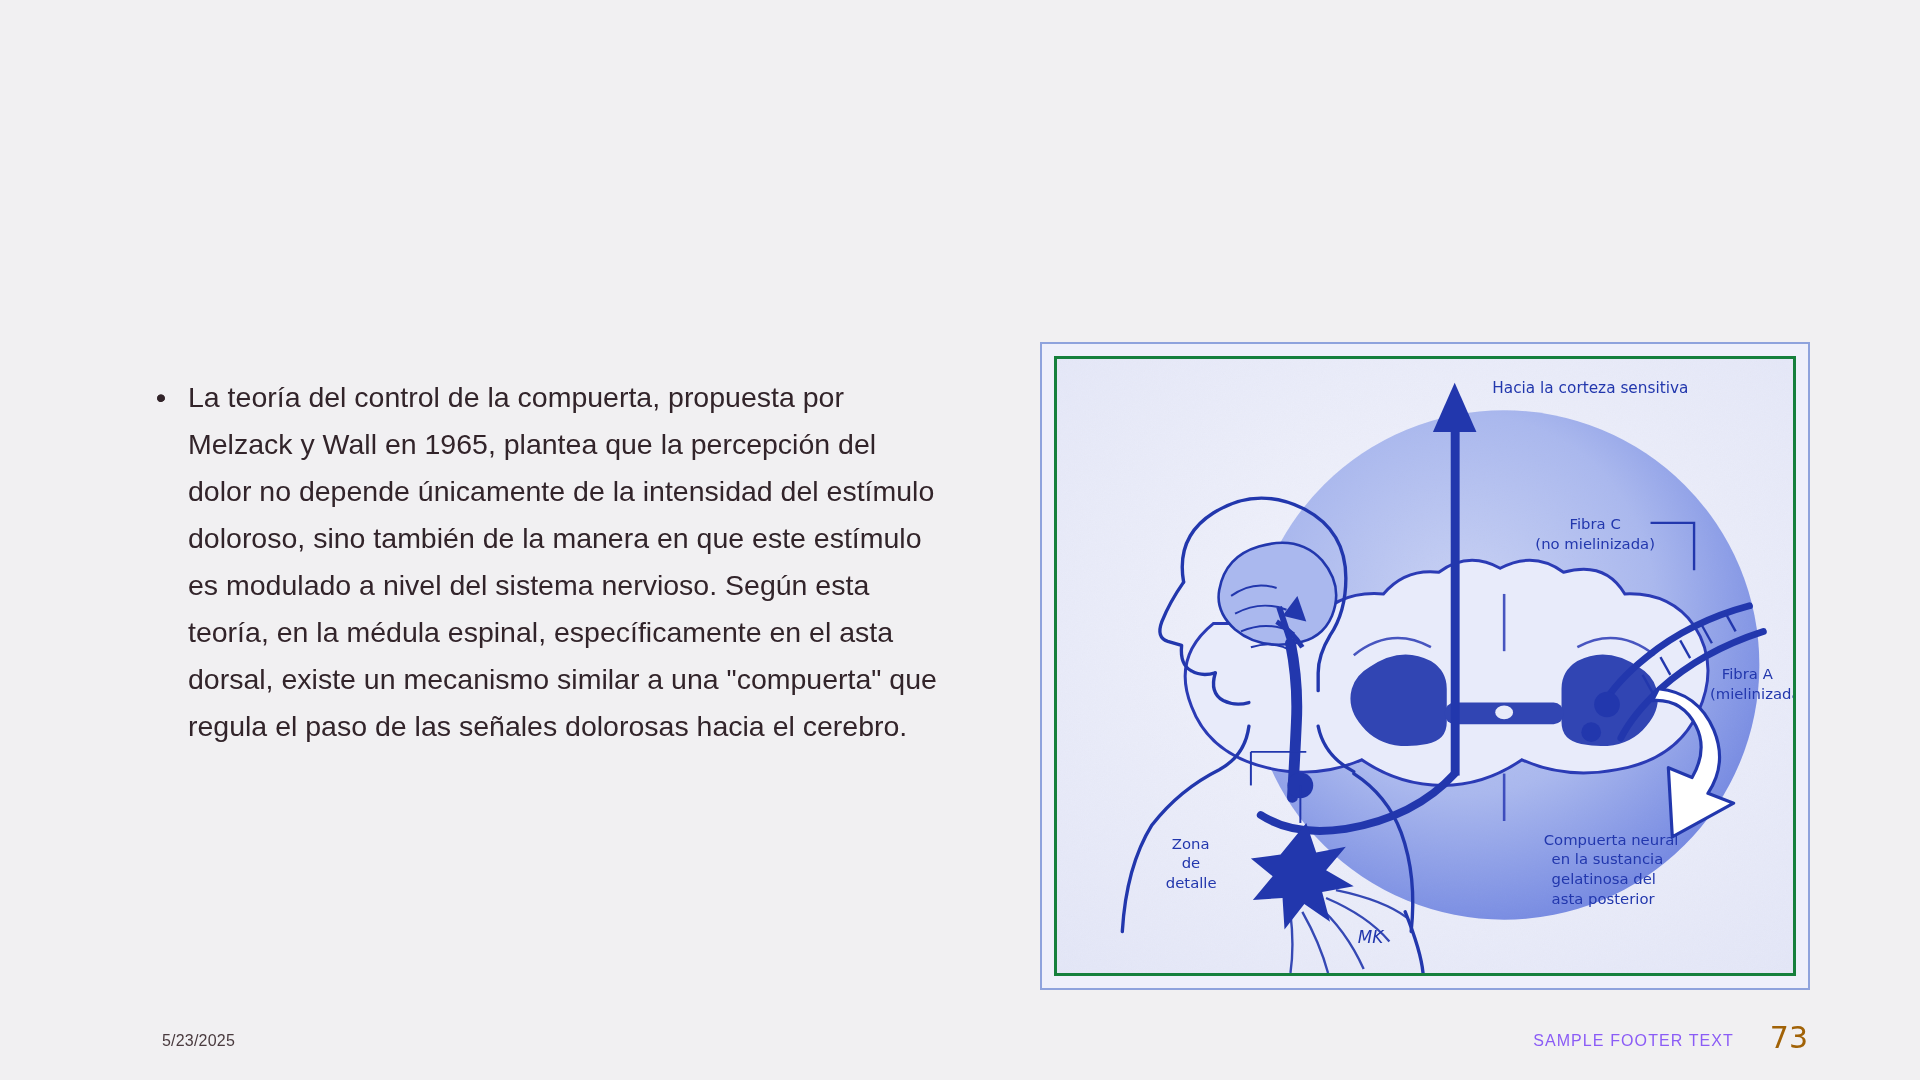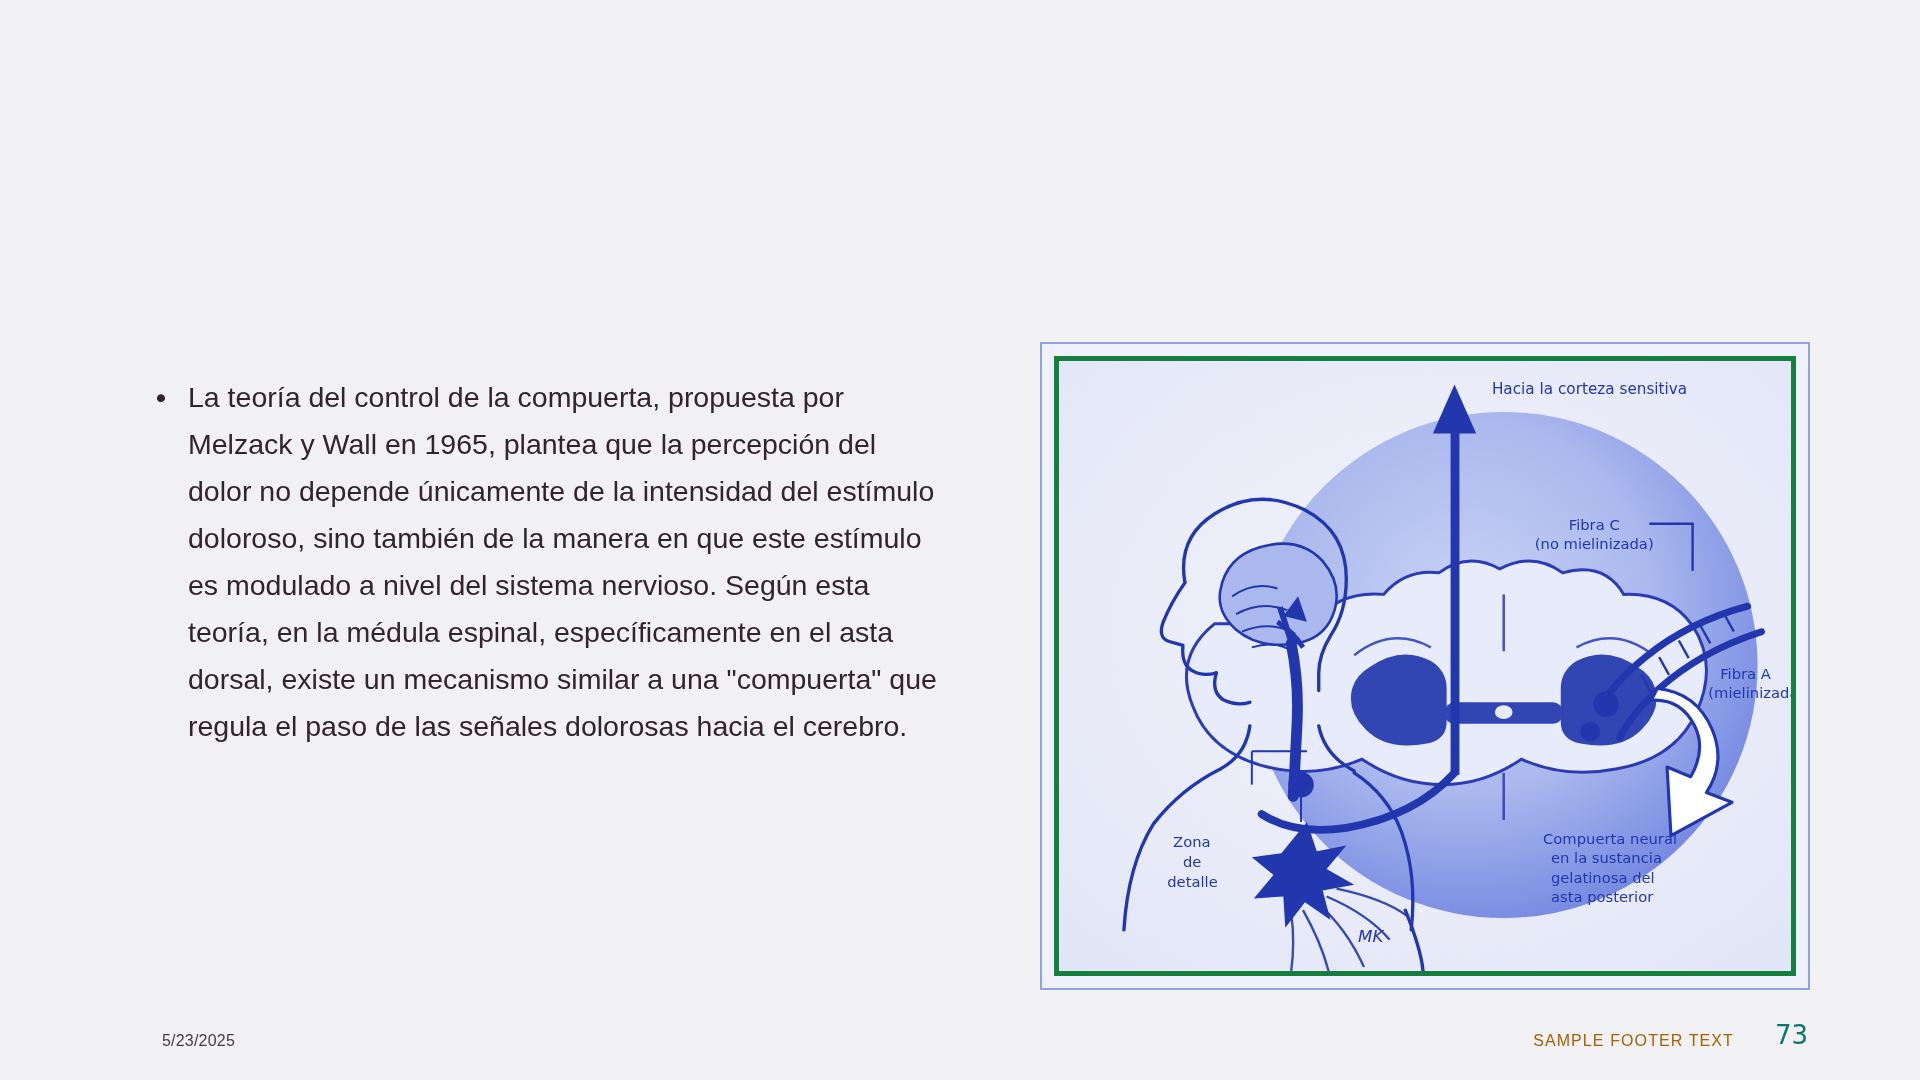--- a/index.html
+++ b/index.html
@@ -78,49 +78,49 @@
     background: #eef0fb;
     border: 2px solid #8ea3dd;
     box-sizing: border-box;
     padding: 12px;
   }
   .picture-inner {
     width: 100%;
     height: 100%;
     position: relative;
     background: #1d4ed8;
-    border: 5px solid #15803d;
+    border: 3px solid #15803d;
     box-sizing: border-box;
     overflow: hidden;
   }
   .picture-inner svg { display: block; width: 100%; height: 100%; }
 
   
   .footer-date {
     position: absolute;
     left: 162px;
     top: 1032px;
     font-size: 16px;
     color: #4a3b3f;
     letter-spacing: 0.2px;
   }
   .footer-text {
     position: absolute;
     right: 186px;
     top: 1032px;
     font-size: 16px;
     letter-spacing: 1.1px;
-    color: #a16207;
+    color: #8b5cf6;
   }
   .footer-page {
     position: absolute;
     right: 112px;
     top: 1020px;
-    font-size: 26px;
-    color: #0f766e;
+    font-size: 30px;
+    color: #a16207;
     font-family: "DejaVu Sans", sans-serif;
   }
 </style>
 </head>
 <body>
 
 <div class="slide">
 
 
   <div class="body-col">

